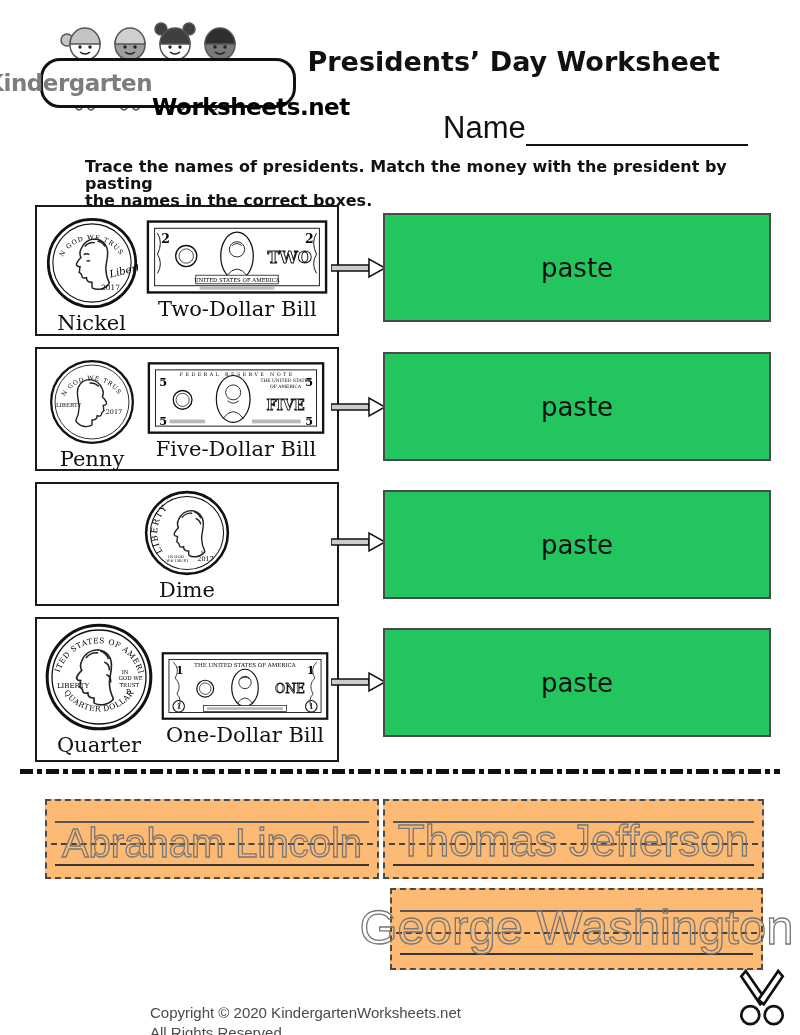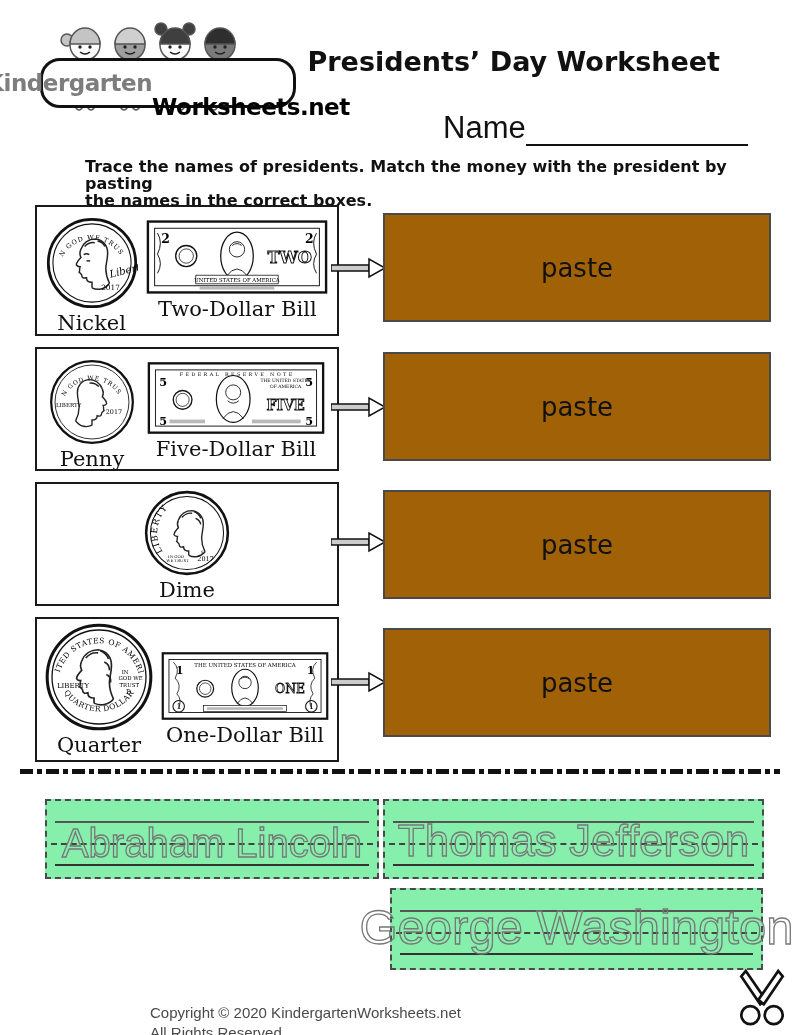--- a/index.html
+++ b/index.html
@@ -22,30 +22,30 @@
   #title{left:280px;top:46px;width:440px;text-align:right;font-size:27px;font-weight:600;}
   #name-row{left:443px;top:110px;width:305px;display:flex;align-items:flex-end;}
   #name-row .lbl{font-size:31px;font-family:"Liberation Sans",sans-serif;}
   #name-row .line{flex:1;border-bottom:2px solid #111;height:34px;}
   #instructions{left:85px;top:158px;width:665px;font-size:16px;line-height:17px;font-weight:600;}
 
   
   .money-box{border:2.5px solid #1a1a1a;background:#fff;display:flex;justify-content:space-evenly;align-items:flex-start;}
   .fig{display:flex;flex-direction:column;align-items:center;}
   .fig-caption{font-family:"DejaVu Serif",serif;font-size:21px;color:#111;margin-top:2px;}
-  .paste-box{border:2px solid #4a4a4a;background:#a16207;display:flex;align-items:center;justify-content:center;
+  .paste-box{border:2px solid #4a4a4a;background:#22c55e;display:flex;align-items:center;justify-content:center;
     font-size:26px;}
   .coin-art,.bill-art{display:block;}
 
   
   #divider{left:20px;top:769px;width:760px;height:5px;
     background:repeating-linear-gradient(90deg,#111 0 13px,transparent 13px 17px,#111 17px 22px,transparent 22px 26px);}
 
   
-  .trace-box{border:2px dashed #4a4a4a;background:#86efac;}
+  .trace-box{border:2px dashed #4a4a4a;background:#fdba74;}
   .trace-line-top{position:absolute;left:8px;right:8px;top:20px;border-top:2.5px solid #555;}
   .trace-line-mid{position:absolute;left:4px;right:4px;top:42px;border-top:2px dashed #444;}
   .trace-line-bot{position:absolute;left:8px;right:8px;top:63px;border-top:2px solid #333;}
   .trace-text{position:absolute;left:0;right:0;top:18px;height:47px;display:flex;align-items:flex-end;
     justify-content:center;font-family:"Liberation Sans",sans-serif;white-space:nowrap;z-index:1;
     color:#b5b5b5;}
   @supports (-webkit-text-stroke: 1px black){
     .trace-text{color:transparent;-webkit-text-stroke:1.3px #777;}
   }
 

